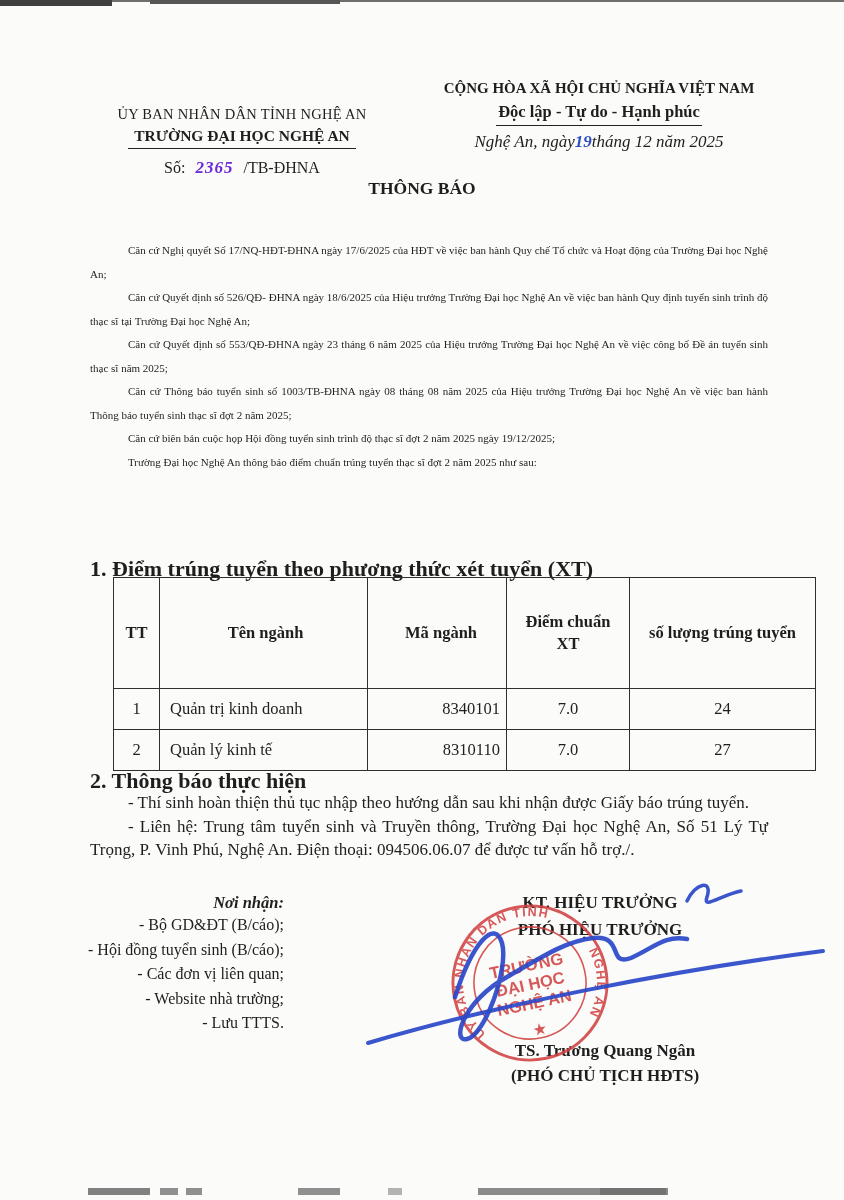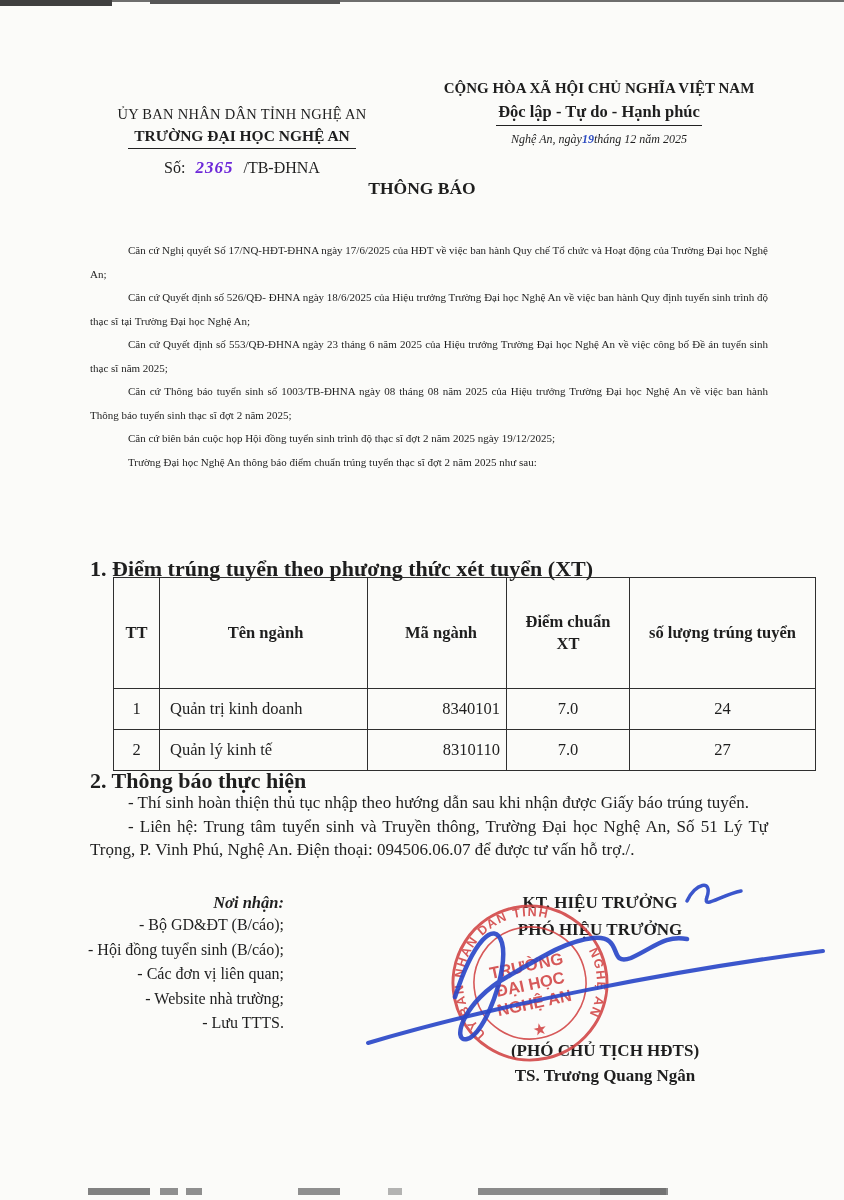--- a/index.html
+++ b/index.html
@@ -27,21 +27,21 @@
   .hdr-left  { position:absolute; left:92px;  top:82px; width:300px; text-align:center;margin-top:24px; }
   .hdr-right { position:absolute; left:424px; top:80px; width:350px; text-align:center; }
   .h-issuer-parent { font-size:14.5px; letter-spacing:.3px; }
   .h-issuer-name   { margin-top:4px; font-size:15.5px; font-weight:bold; }
   .h-issuer-name .u { display:inline-block; border-bottom:1.5px solid #222; padding:0 6px 3px; }
   .h-so { margin-top:9px; font-size:16px; }
   .pen  { color:#6d28d9; font-style:italic; font-weight:600; letter-spacing:1px; margin:0 6px; font-size:17px; }
   .h-nat   { font-size:15px; font-weight:bold; }
   .h-motto { margin-top:5px; font-size:16.5px; font-weight:bold; }
   .h-motto .u { display:inline-block; border-bottom:1.5px solid #222; padding:0 2px 3px; }
-  .h-date  { margin-top:6px; font-size:12px; font-style:italic; }
+  .h-date  { margin-top:6px; font-size:17px; font-style:italic; }
   .pen-day { color:#2d4cc2; font-weight:600; font-style:italic; }
 
   
   .title { position:absolute; left:0; top:176px; width:844px; text-align:center;
            font-weight:bold; font-size:17.5px; line-height:25px; }
 
   
   .body-text { position:absolute; left:90px; top:239px; width:678px;
                font-size:11px; line-height:23.5px; text-align:justify; }
   .body-text p { margin:0; text-indent:38px; }
@@ -203,17 +203,17 @@
     </svg>
   </div>
 
   <svg class="sig-svg" viewBox="0 0 500 200">
     <path d="M 342 26 C 350 8, 368 4, 362 22 C 357 35, 376 20, 396 16" stroke-width="3.5"></path>
     <path d="M 110 122 C 128 66, 150 44, 157 68 C 164 94, 140 160, 122 164 C 106 168, 118 126, 162 102 C 200 80, 222 66, 248 63 C 280 60, 262 92, 286 83 C 310 72, 320 60, 342 64" stroke-width="4.5"></path>
     <path d="M 23 168 C 150 130, 330 95, 478 76" stroke-width="4"></path>
   </svg>
 
   <div class="sig-name">
+    <div>TS. Trương Quang Ngân</div>
     <div>(PHÓ CHỦ TỊCH HĐTS)</div>
-    <div>TS. Trương Quang Ngân</div>
   </div>
 
 </div>
 
 </body></html>

